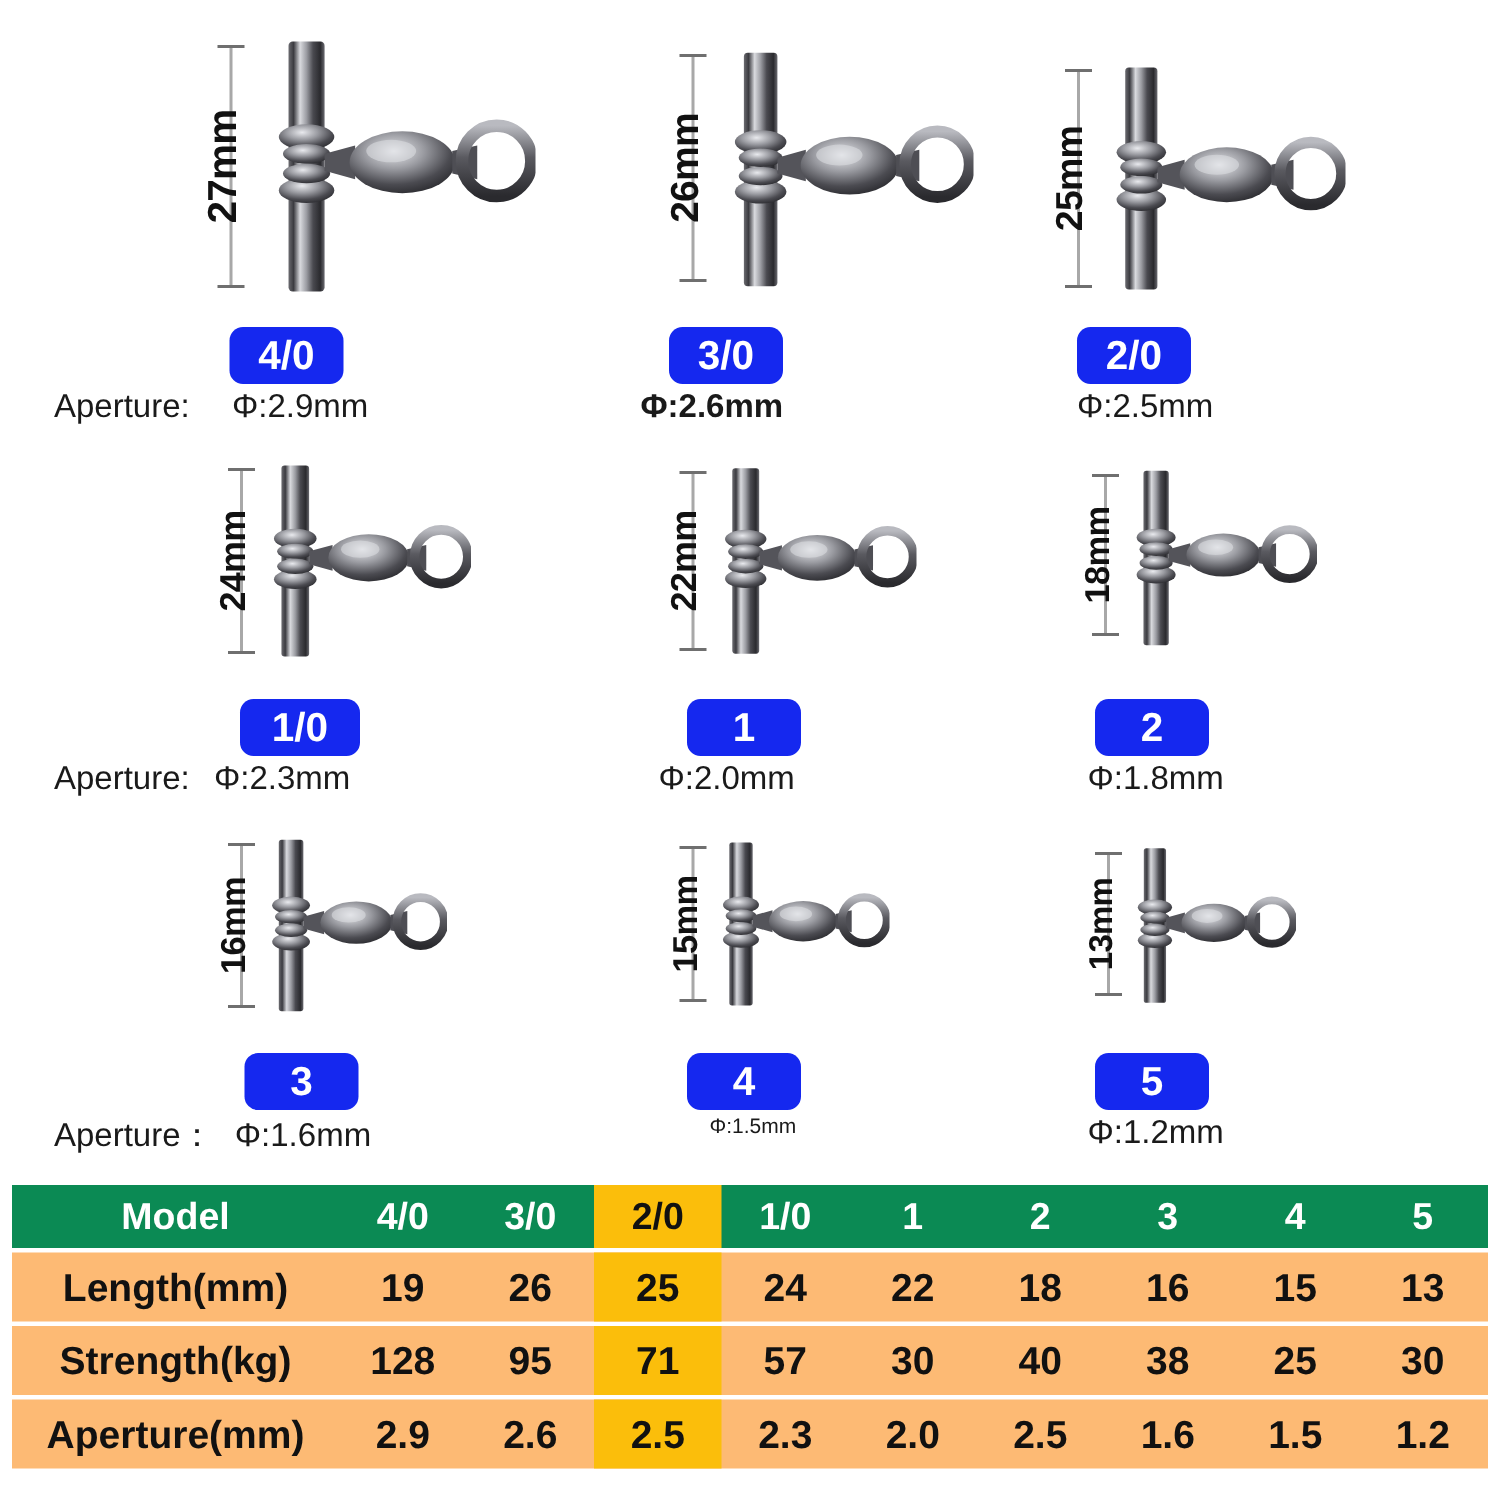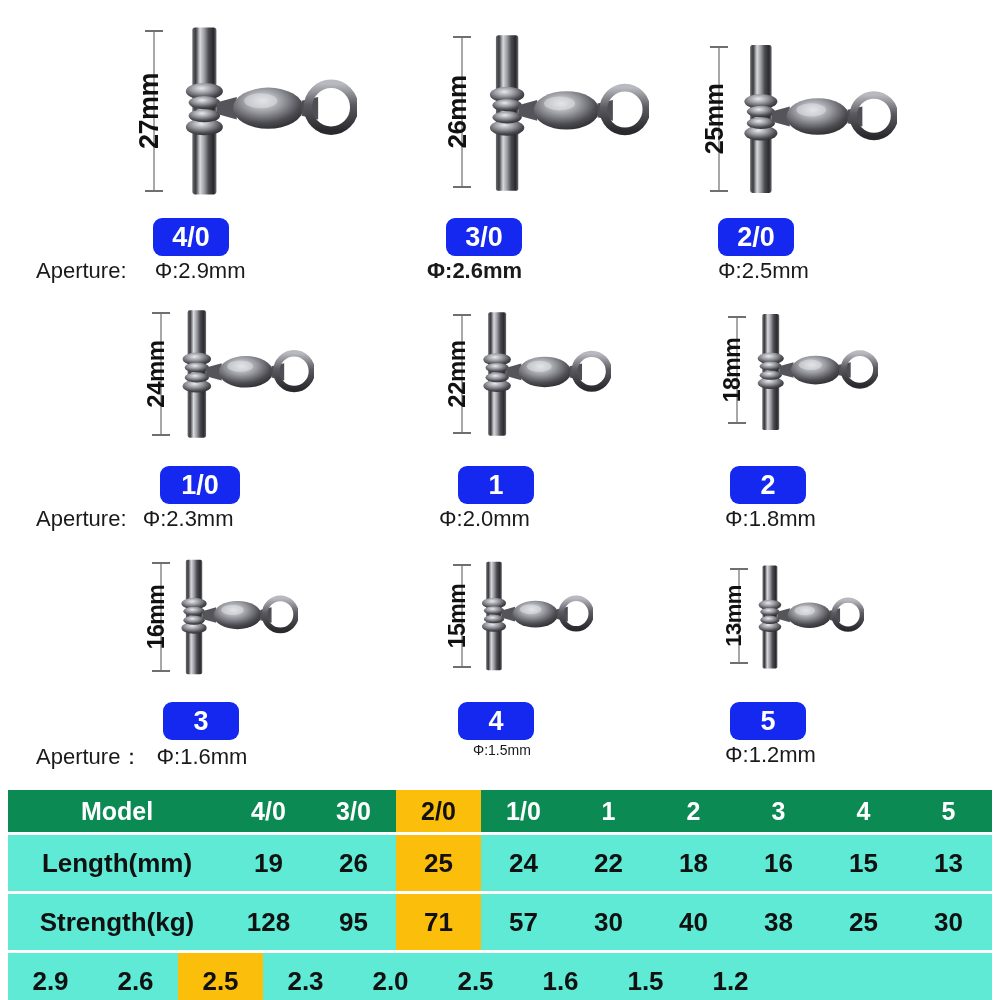--- a/index.html
+++ b/index.html
@@ -69,21 +69,21 @@
     white-space: nowrap;
     font-weight: 400;
   }
   .aperture .apLabel { }
   .aperture .apValue { }
 
   
   .spec { position: absolute; left: 8px; top: 790px; width: 984px; border-radius: 29px; }
   .srow { display: flex; width: 100%; }
   .srow.head { background: #0b8a54; height: 42px; }
-  .srow.body { background: #5eead4; height: 56px; margin-top: 3px; align-items: center; }
+  .srow.body { background: #fdba74; height: 46px; margin-top: 3px; align-items: center; }
   .scell {
     display: flex; align-items: center; justify-content: center;
     font-weight: bold; color: #111; height: 100%;
     font-size: 26px;
   }
   .srow.head .scell { color: #ffffff; font-size: 25px; }
   .scell.label { width: 218px; justify-content: center; font-size: 26px; }
   .srow.head .scell.label { font-size: 25px; }
   .scell.val { width: 85px; }
   .scell.hl { background: #fbbe0b; color: #111 !important; }
@@ -418,20 +418,21 @@
       <div class="scell val hl">71</div>
       <div class="scell val">57</div>
       <div class="scell val">30</div>
       <div class="scell val">40</div>
       <div class="scell val">38</div>
       <div class="scell val">25</div>
       <div class="scell val">30</div>
     </div>
 
     <div class="srow body">
+      <div class="scell label">Aperture(mm)</div>
       <div class="scell val">2.9</div>
       <div class="scell val">2.6</div>
       <div class="scell val hl">2.5</div>
       <div class="scell val">2.3</div>
       <div class="scell val">2.0</div>
       <div class="scell val">2.5</div>
       <div class="scell val">1.6</div>
       <div class="scell val">1.5</div>
       <div class="scell val">1.2</div>
     </div>

